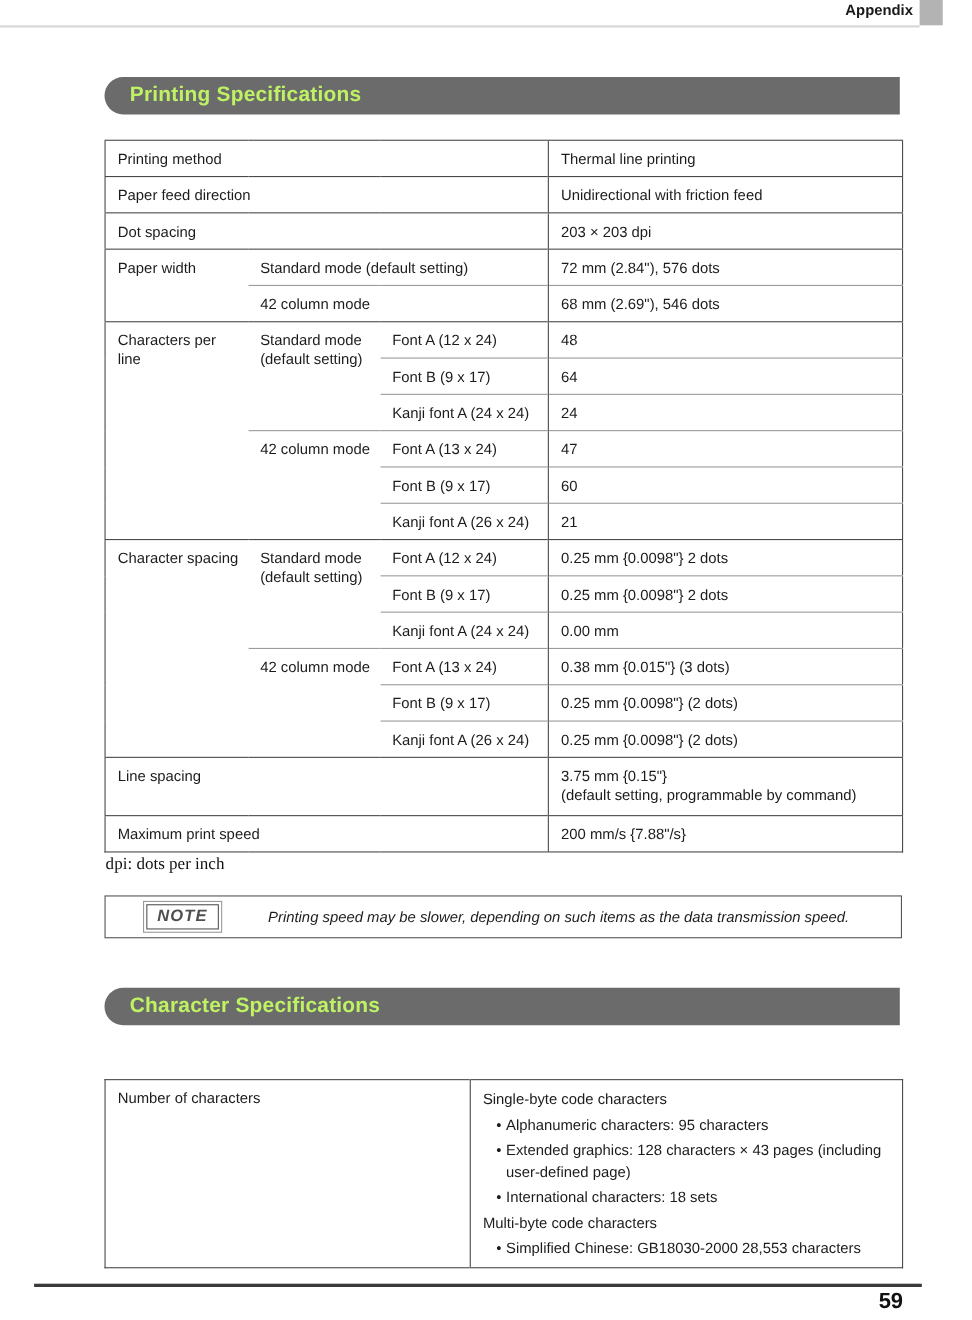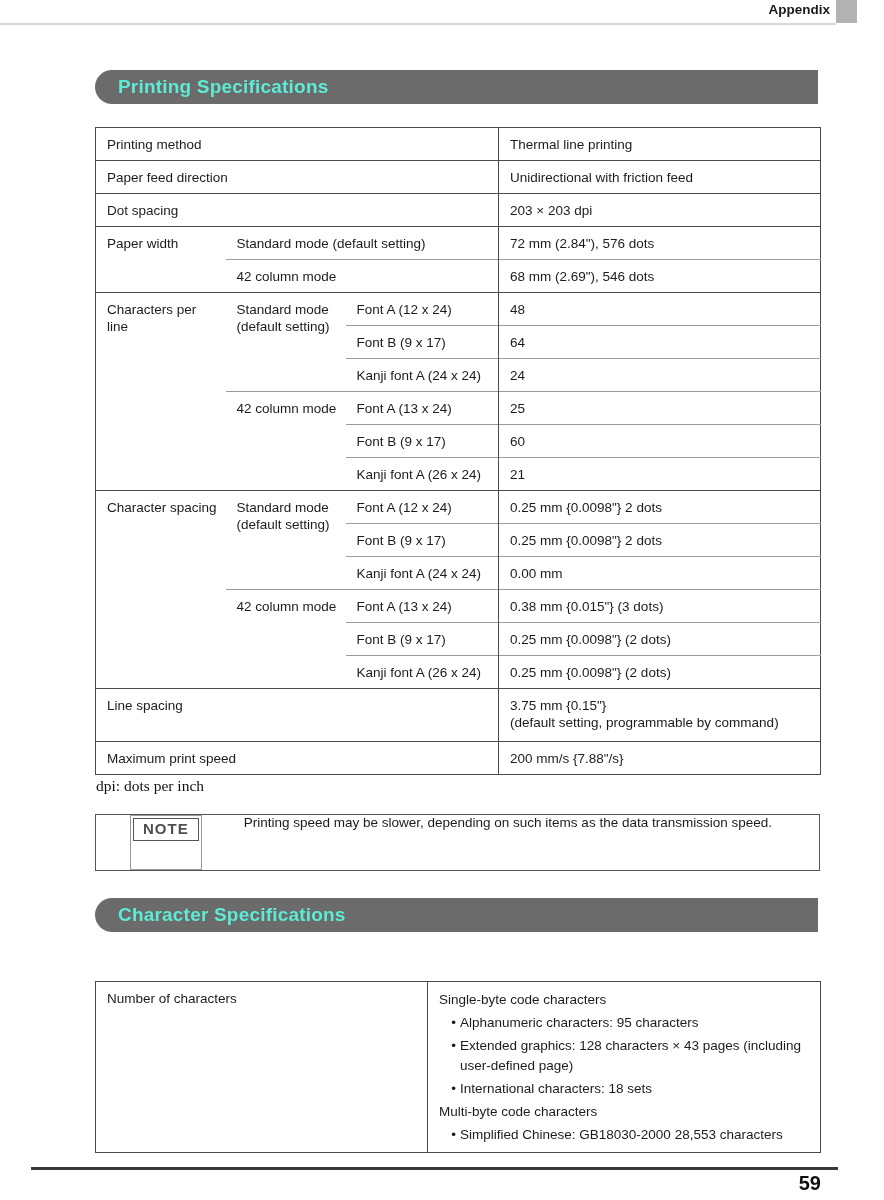--- a/index.html
+++ b/index.html
@@ -44,21 +44,21 @@
   }
 
   
   .banner {
     position: absolute;
     left: 95px;
     width: 723px;
     height: 34px;
     background: #6b6b6b;
     border-radius: 17px 0 0 17px;
-    color: #5eead4;
+    color: #bef264;
     font-size: 19px;
     font-weight: bold;
     line-height: 33px;
     padding-left: 23px;
     letter-spacing: 0.2px;
   }
   .banner.printing { top: 70px; }
   .banner.character { top: 898px; }
 
   
@@ -114,23 +114,25 @@
     font-size: 15.5px;
     color: #111111;
   }
 
   
   .notebox {
     position: absolute;
     left: 95px;
     top: 814px;
     width: 725px;
-    height: 57px;
+    height: 39px;
     border: 1.2px solid #555555;
     display: flex;
+    align-items: center;
+    font-style: italic;
   }
   .note-label-outer {
     display: inline-block;
     border: 1px solid #999999;
     padding: 2px;
     margin-left: 34px;
     background: #ffffff;
   }
   .note-label-inner {
     display: inline-block;
@@ -220,21 +222,21 @@
         <td>Font B (9 x 17)</td>
         <td class="val">64</td>
       </tr>
       <tr class="minor">
         <td>Kanji font A (24 x 24)</td>
         <td class="val">24</td>
       </tr>
       <tr class="minor">
         <td rowspan="3">42 column mode</td>
         <td>Font A (13 x 24)</td>
-        <td class="val">25</td>
+        <td class="val">47</td>
       </tr>
       <tr class="minor">
         <td>Font B (9 x 17)</td>
         <td class="val">60</td>
       </tr>
       <tr class="minor">
         <td>Kanji font A (26 x 24)</td>
         <td class="val">21</td>
       </tr>
 

